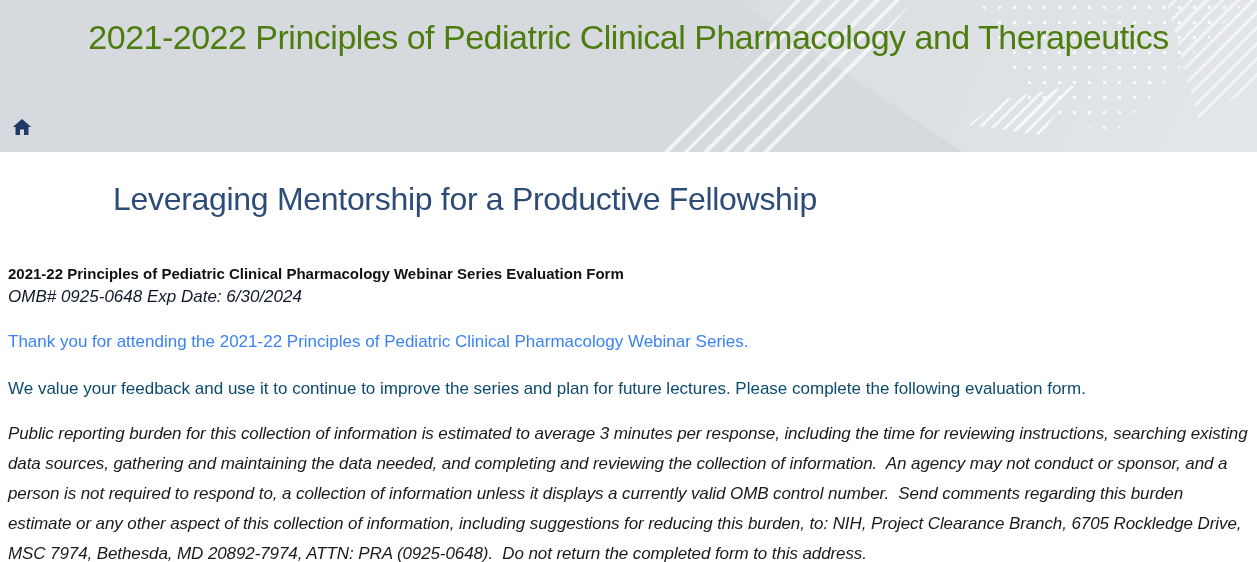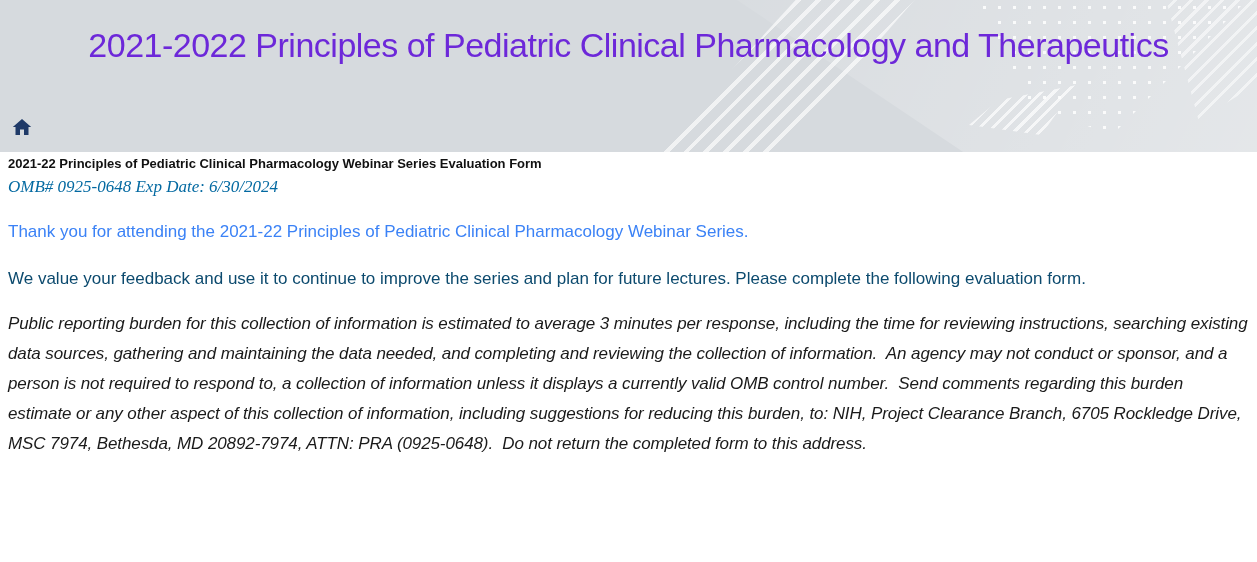--- a/index.html
+++ b/index.html
@@ -46,26 +46,25 @@
     position: absolute; left: 300px; top: 85px; width: 120px; height: 50px;
     background: repeating-linear-gradient(135deg,
       rgba(255,255,255,0.7) 0 3px, rgba(255,255,255,0) 3px 9px);
     clip-path: polygon(35% 30%, 100% 0, 70% 100%, 10% 80%);
   }
 
   .hdr-title {
     position: relative;
     z-index: 2;
     text-align: center;
-    color: #6d28d9;
+    color: #4d7c0f;
     font-size: 34px;
     letter-spacing: -0.5px;
     line-height: 46px;
-    padding-top: 6px;
-    margin-top: 16px;
+    padding-top: 14px;
   }
   .home-link {
     position: absolute;
     z-index: 3;
     left: 12px;
     bottom: 13px;
     width: 22px; height: 22px;
     display: inline-block;
     cursor: pointer;
     text-decoration: none;
@@ -76,31 +75,31 @@
   .content { padding: 0 8px; }
   .lecture-heading {
     margin: 26px 0 0 105px;
     font-size: 32px;
     line-height: 43px;
     letter-spacing: -0.3px;
     color: #2d4b77;
     font-weight: 400;
   }
   .form-title {
-    font-size: 13px;
+    margin-top: 41px;
+    font-size: 15px;
     line-height: 23px;
     font-weight: 700;
     color: #111111;
   }
   .omb-line {
     font-size: 17px;
     line-height: 23px;
     font-style: italic;
-    color: #0369a1;
-    font-family: Liberation Serif, serif;
+    color: #0f172a;
   }
   .para-thanks {
     margin-top: 22px;
     font-size: 17px;
     line-height: 23px;
     color: #3b82f6;
   }
   .para-feedback {
     margin-top: 24px;
     font-size: 17px;
@@ -136,20 +135,21 @@
   <a class="home-link" href="#" title="Home">
     <span>
       <svg viewBox="0 0 24 24" aria-hidden="true">
         <path d="M12 2.5 L23 12 h-3.2 v9.5 h-5.4 v-6.4 h-4.8 v6.4 H4.2 V12 H1 Z" fill="#1f3a68"></path>
       </svg>
     </span>
   </a>
 </header>
 
 <main class="content">
+  <h1 class="lecture-heading">Leveraging Mentorship for a Productive Fellowship</h1>
 
   <div class="form-title">2021-22 Principles of Pediatric Clinical Pharmacology Webinar Series Evaluation Form</div>
   <div class="omb-line">OMB# 0925-0648 Exp Date: 6/30/2024</div>
 
   <p class="para-thanks">Thank you for attending the 2021-22 Principles of Pediatric Clinical Pharmacology Webinar Series.</p>
   <p class="para-feedback">We value your feedback and use it to continue to improve the series and plan for future lectures. Please complete the following evaluation form.</p>
   <p class="para-burden">Public reporting burden for this collection of information is estimated to average 3 minutes per response, including the time for reviewing instructions, searching existing data sources, gathering and maintaining the data needed, and completing and reviewing the collection of information.  An agency may not conduct or sponsor, and a person is not required to respond to, a collection of information unless it displays a currently valid OMB control number.  Send comments regarding this burden estimate or any other aspect of this collection of information, including suggestions for reducing this burden, to: NIH, Project Clearance Branch, 6705 Rockledge Drive, MSC 7974, Bethesda, MD 20892-7974, ATTN: PRA (0925-0648).  Do not return the completed form to this address.</p>
 </main>
 
 </body></html>

